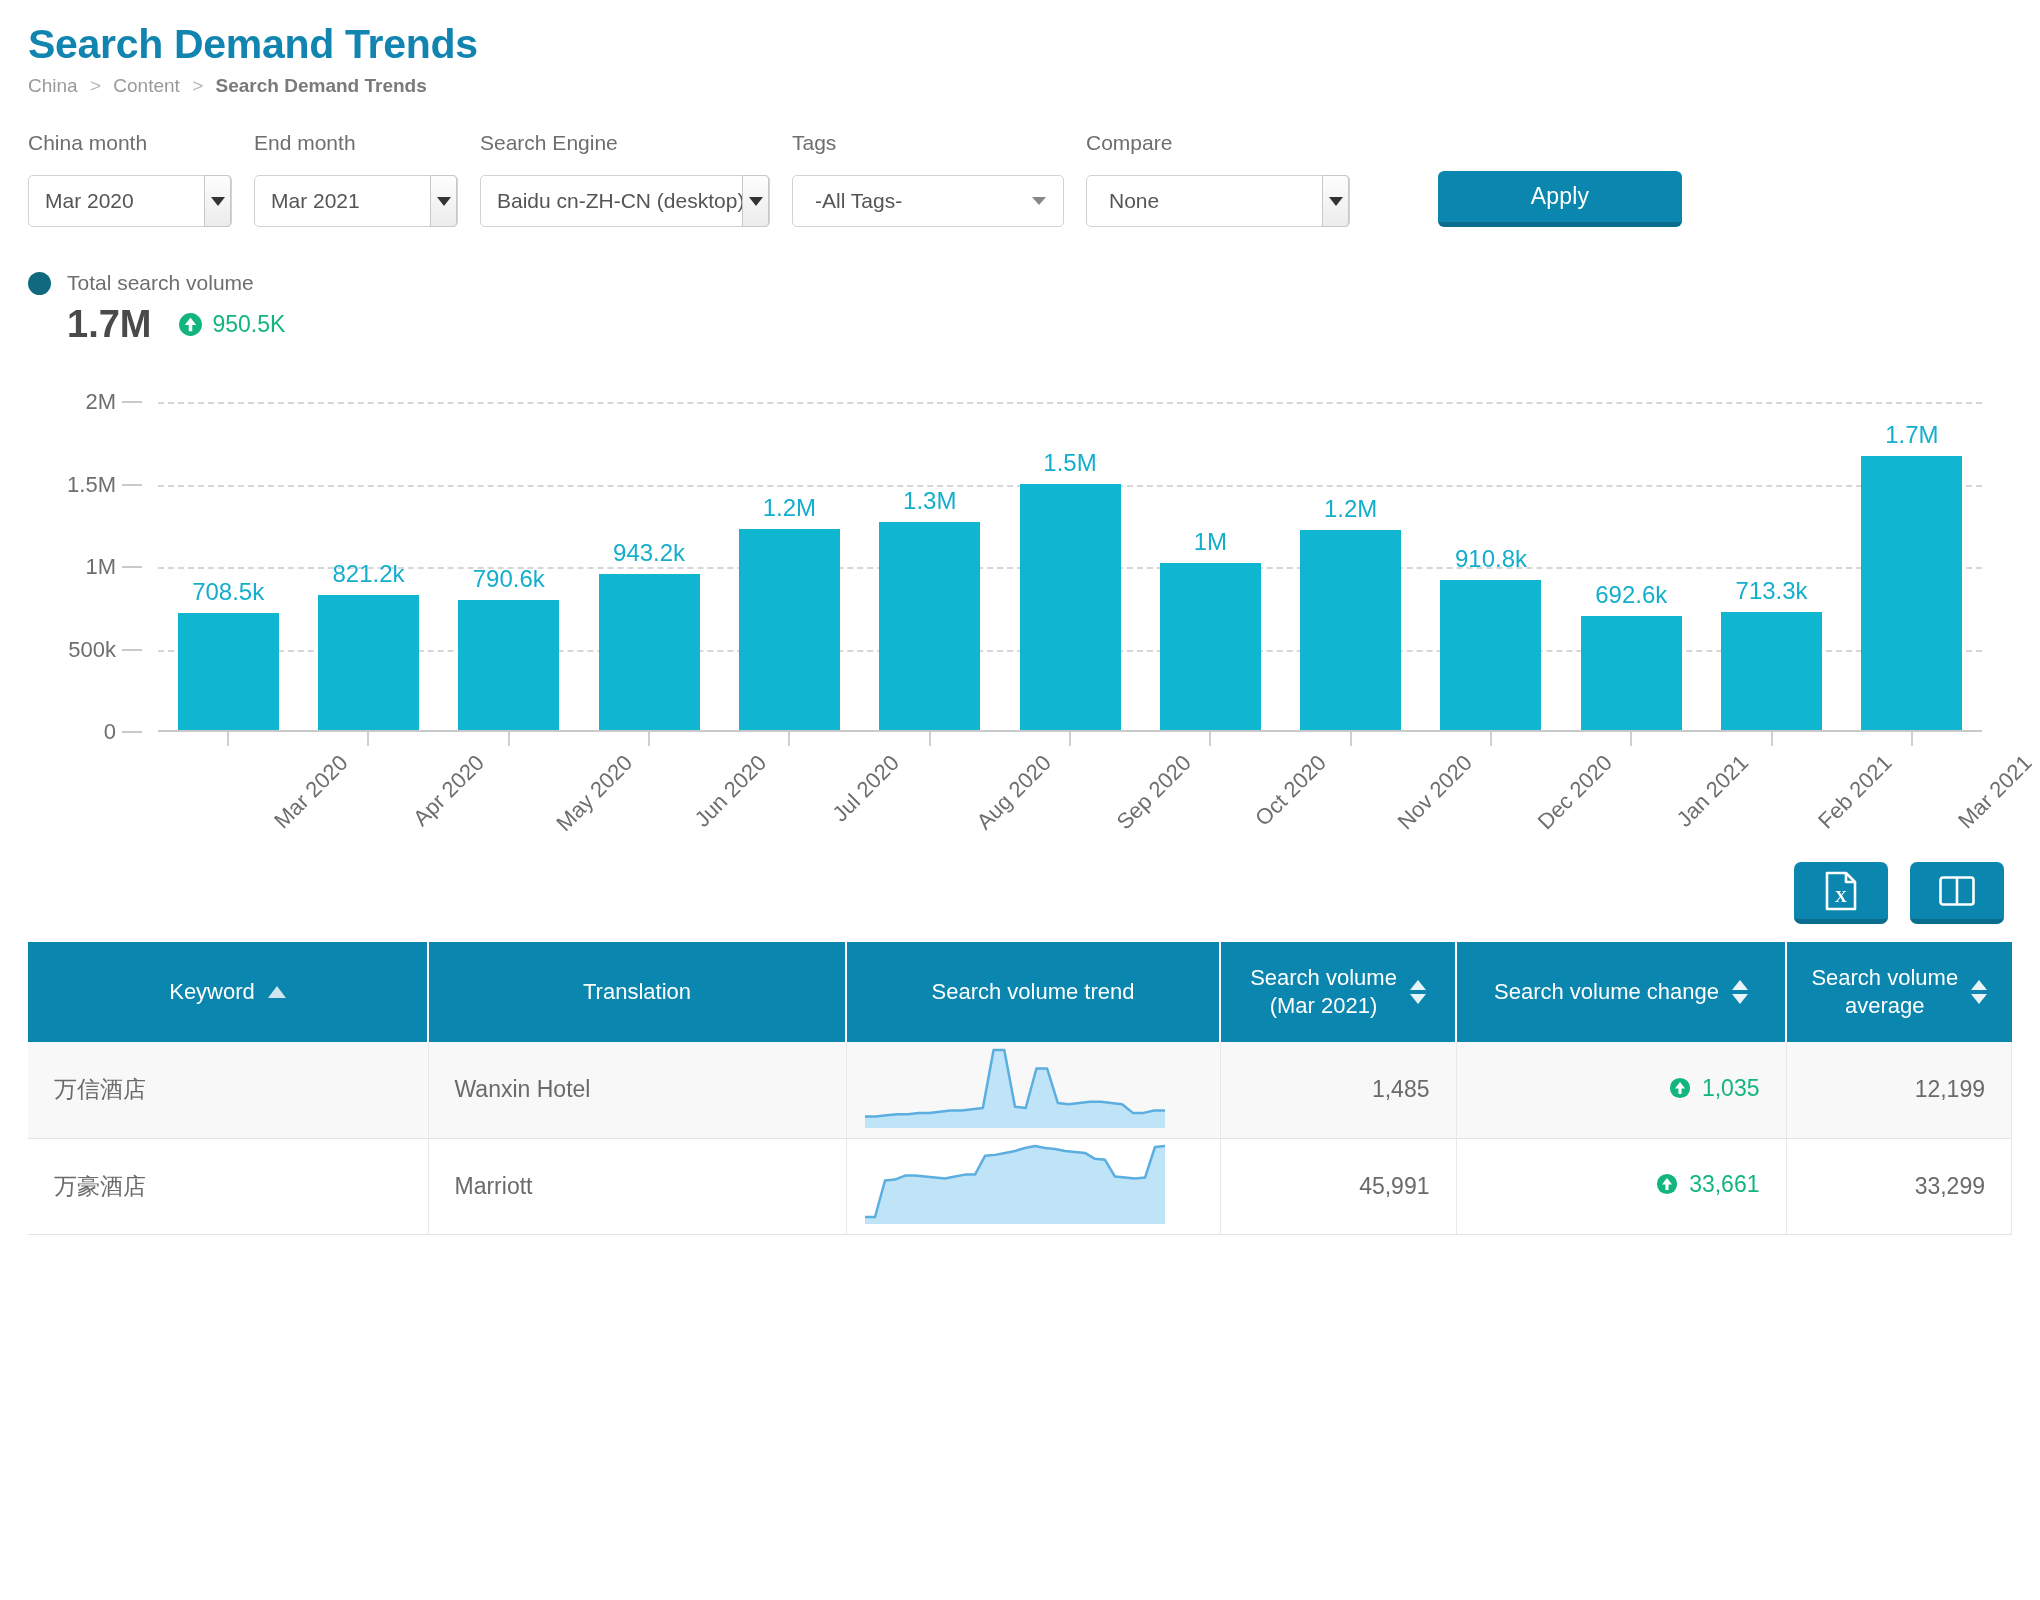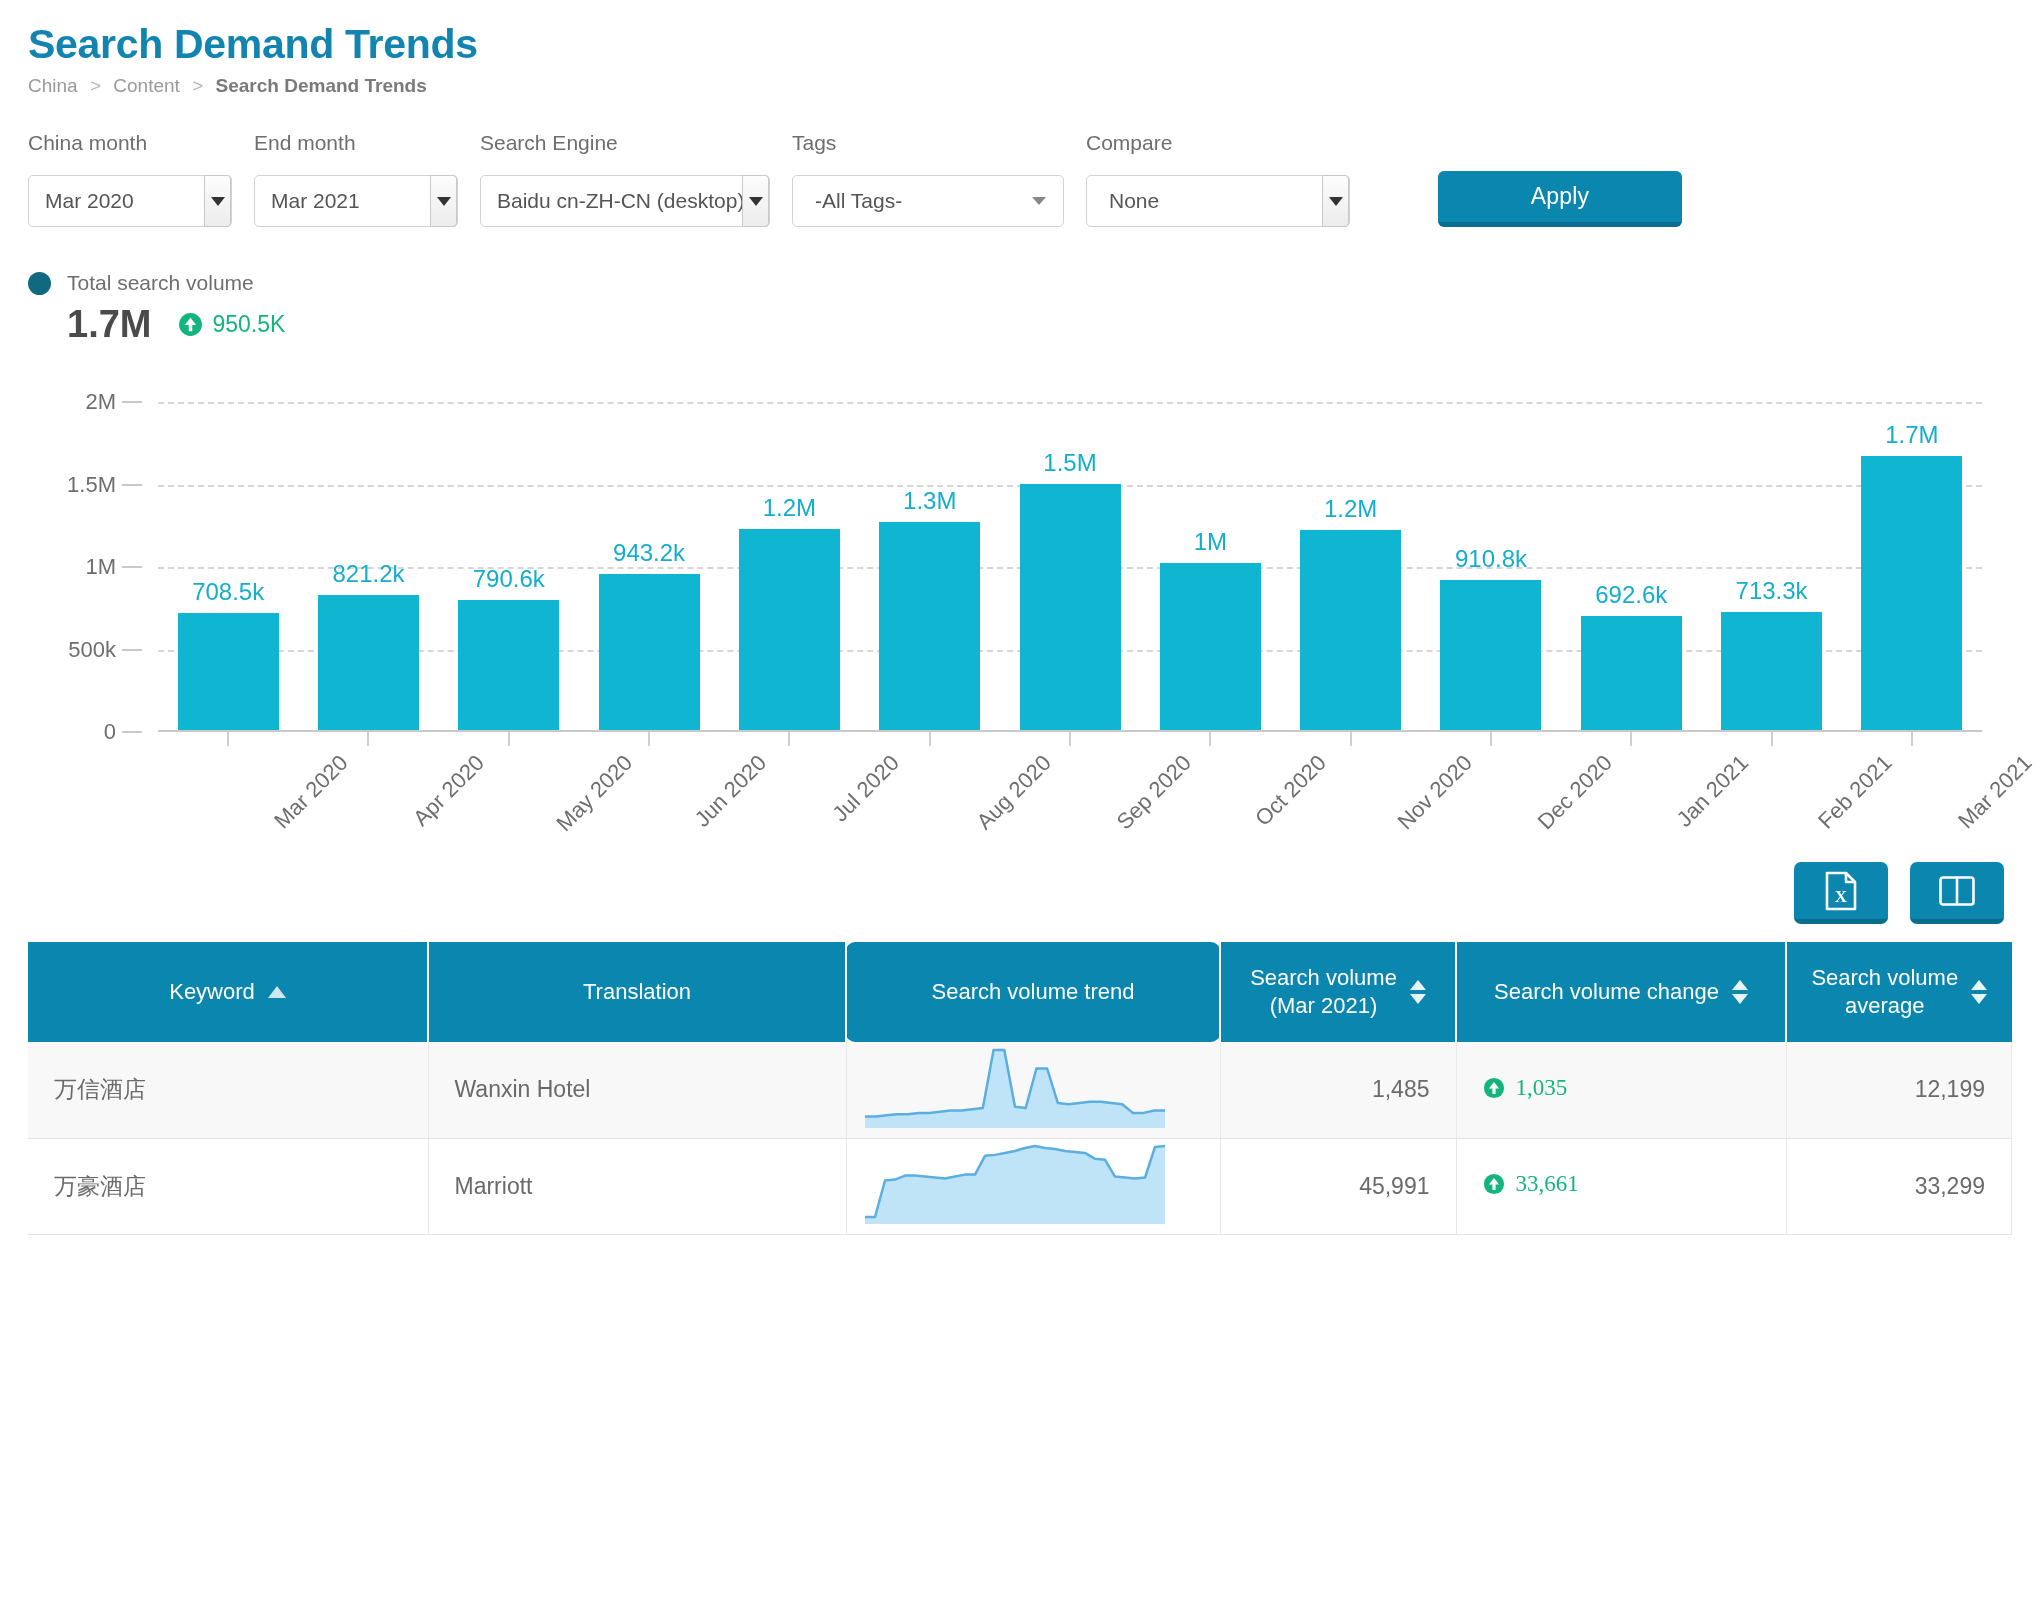--- a/index.html
+++ b/index.html
@@ -164,25 +164,25 @@
   }
   .data-table td {
     font-size: 23px; color: #6a6a6a; height: 96px; padding: 0 26px;
     border-bottom: 1px solid #e3e3e3; border-right: 1px solid #e8e8e8;
     vertical-align: middle;
   }
   .data-table tbody tr:nth-child(odd) td { background: #f8f8f8; }
   .data-table tbody tr:nth-child(even) td { background: #ffffff; }
   td.num { text-align: right; }
   td.trend { padding: 0; }
-  td.change { text-align: left; font-family: Liberation Serif, serif; }
+  td.change { text-align: right; }
   .change-inner { display: inline-flex; align-items: center; gap: 11px; color: #13b57f; }
   .col-kw { width: 400px; }
   .col-tr { width: 418px; }
-  .col-trend { width: 374px; border-radius: 9px; }
+  .col-trend { width: 374px; }
   .col-sv { width: 236px; }
   .col-chg { width: 330px; }
 </style>
 </head>
 <body>
 
 <div class="page">
 
   <h1 class="page-title">Search Demand Trends</h1>
 

